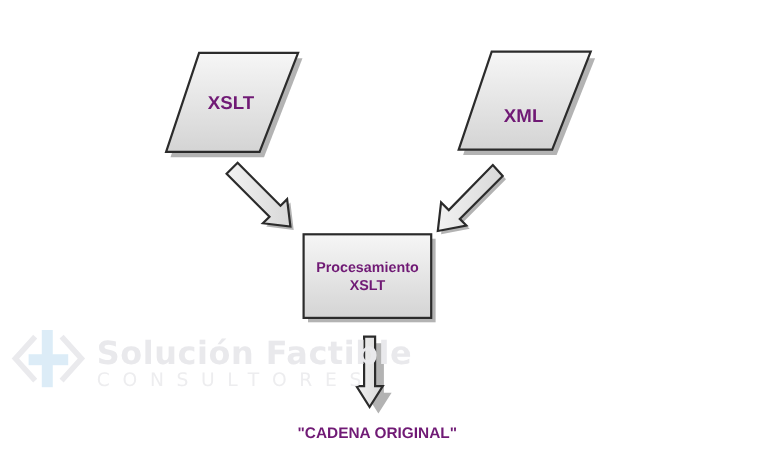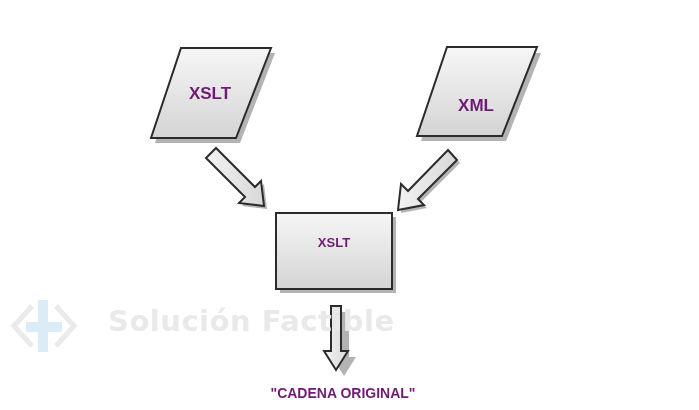--- a/index.html
+++ b/index.html
@@ -5,21 +5,21 @@
     html, body { margin: 0; padding: 0; background: #ffffff; }
     body { width: 699px; height: 410px; position: relative; overflow: hidden;
            font-family: "Liberation Sans", sans-serif; }
     svg.diagram { position: absolute; left: 0; top: 0; }
     .lbl { position: absolute; font-weight: bold; color: #701a75; text-align: center;
            font-family: "Liberation Sans", "DejaVu Sans", sans-serif; }
     .lbl-xslt { left: 170px; top: 84px; width: 80px; font-size: 17px; }
     .lbl-xml  { left: 436px; top: 96px; width: 80px; font-size: 17px; }
     .lbl-proc { left: 276px; top: 234px; width: 116px; font-size: 13px; line-height: 17px; }
     .lbl-out  { left: 230px; top: 385px; width: 226px; font-size: 14px; }
-    .wm { position: absolute; left: 88px; top: 306px; color: #e9e9ec; margin-left: 20px; }
+    .wm { position: absolute; left: 88px; top: 306px; color: #e9e9ec; }
     .wm-name { font-size: 29px; font-weight: bold; letter-spacing: 0.5px; line-height: 30px;
                font-family: "DejaVu Sans", sans-serif; }
     .wm-sub { font-size: 17px; letter-spacing: 11.5px; line-height: 20px; color: #ededef;
               font-family: "DejaVu Sans", sans-serif; }
   </style>
 </head>
 <body>
 
 <svg class="diagram" width="699" height="410" viewBox="0 0 699 410">
   <defs>
@@ -70,20 +70,22 @@
   </g>
 
   <g>
     <polygon points="335,310 345,310 345,355 352,355 340,374 328,355 335,355" fill="#b3b3b3" transform="translate(4,2)"></polygon>
     <polygon points="331,306 341,306 341,351 348,351 336,370 324,351 331,351" fill="url(#gfillH)" stroke="#2b2b2b" stroke-width="2"></polygon>
   </g>
 </svg>
 
 <div class="wm">
   <div class="wm-name">Solución Factible</div>
+  <div class="wm-sub">CONSULTORES</div>
 </div>
 
 <div class="lbl lbl-xslt">XSLT</div>
 <div class="lbl lbl-xml">XML</div>
 <div class="lbl lbl-proc">
+  <div>Procesamiento</div>
   <div>XSLT</div>
 </div>
 <div class="lbl lbl-out">"CADENA ORIGINAL"</div>
 
 </body></html>

